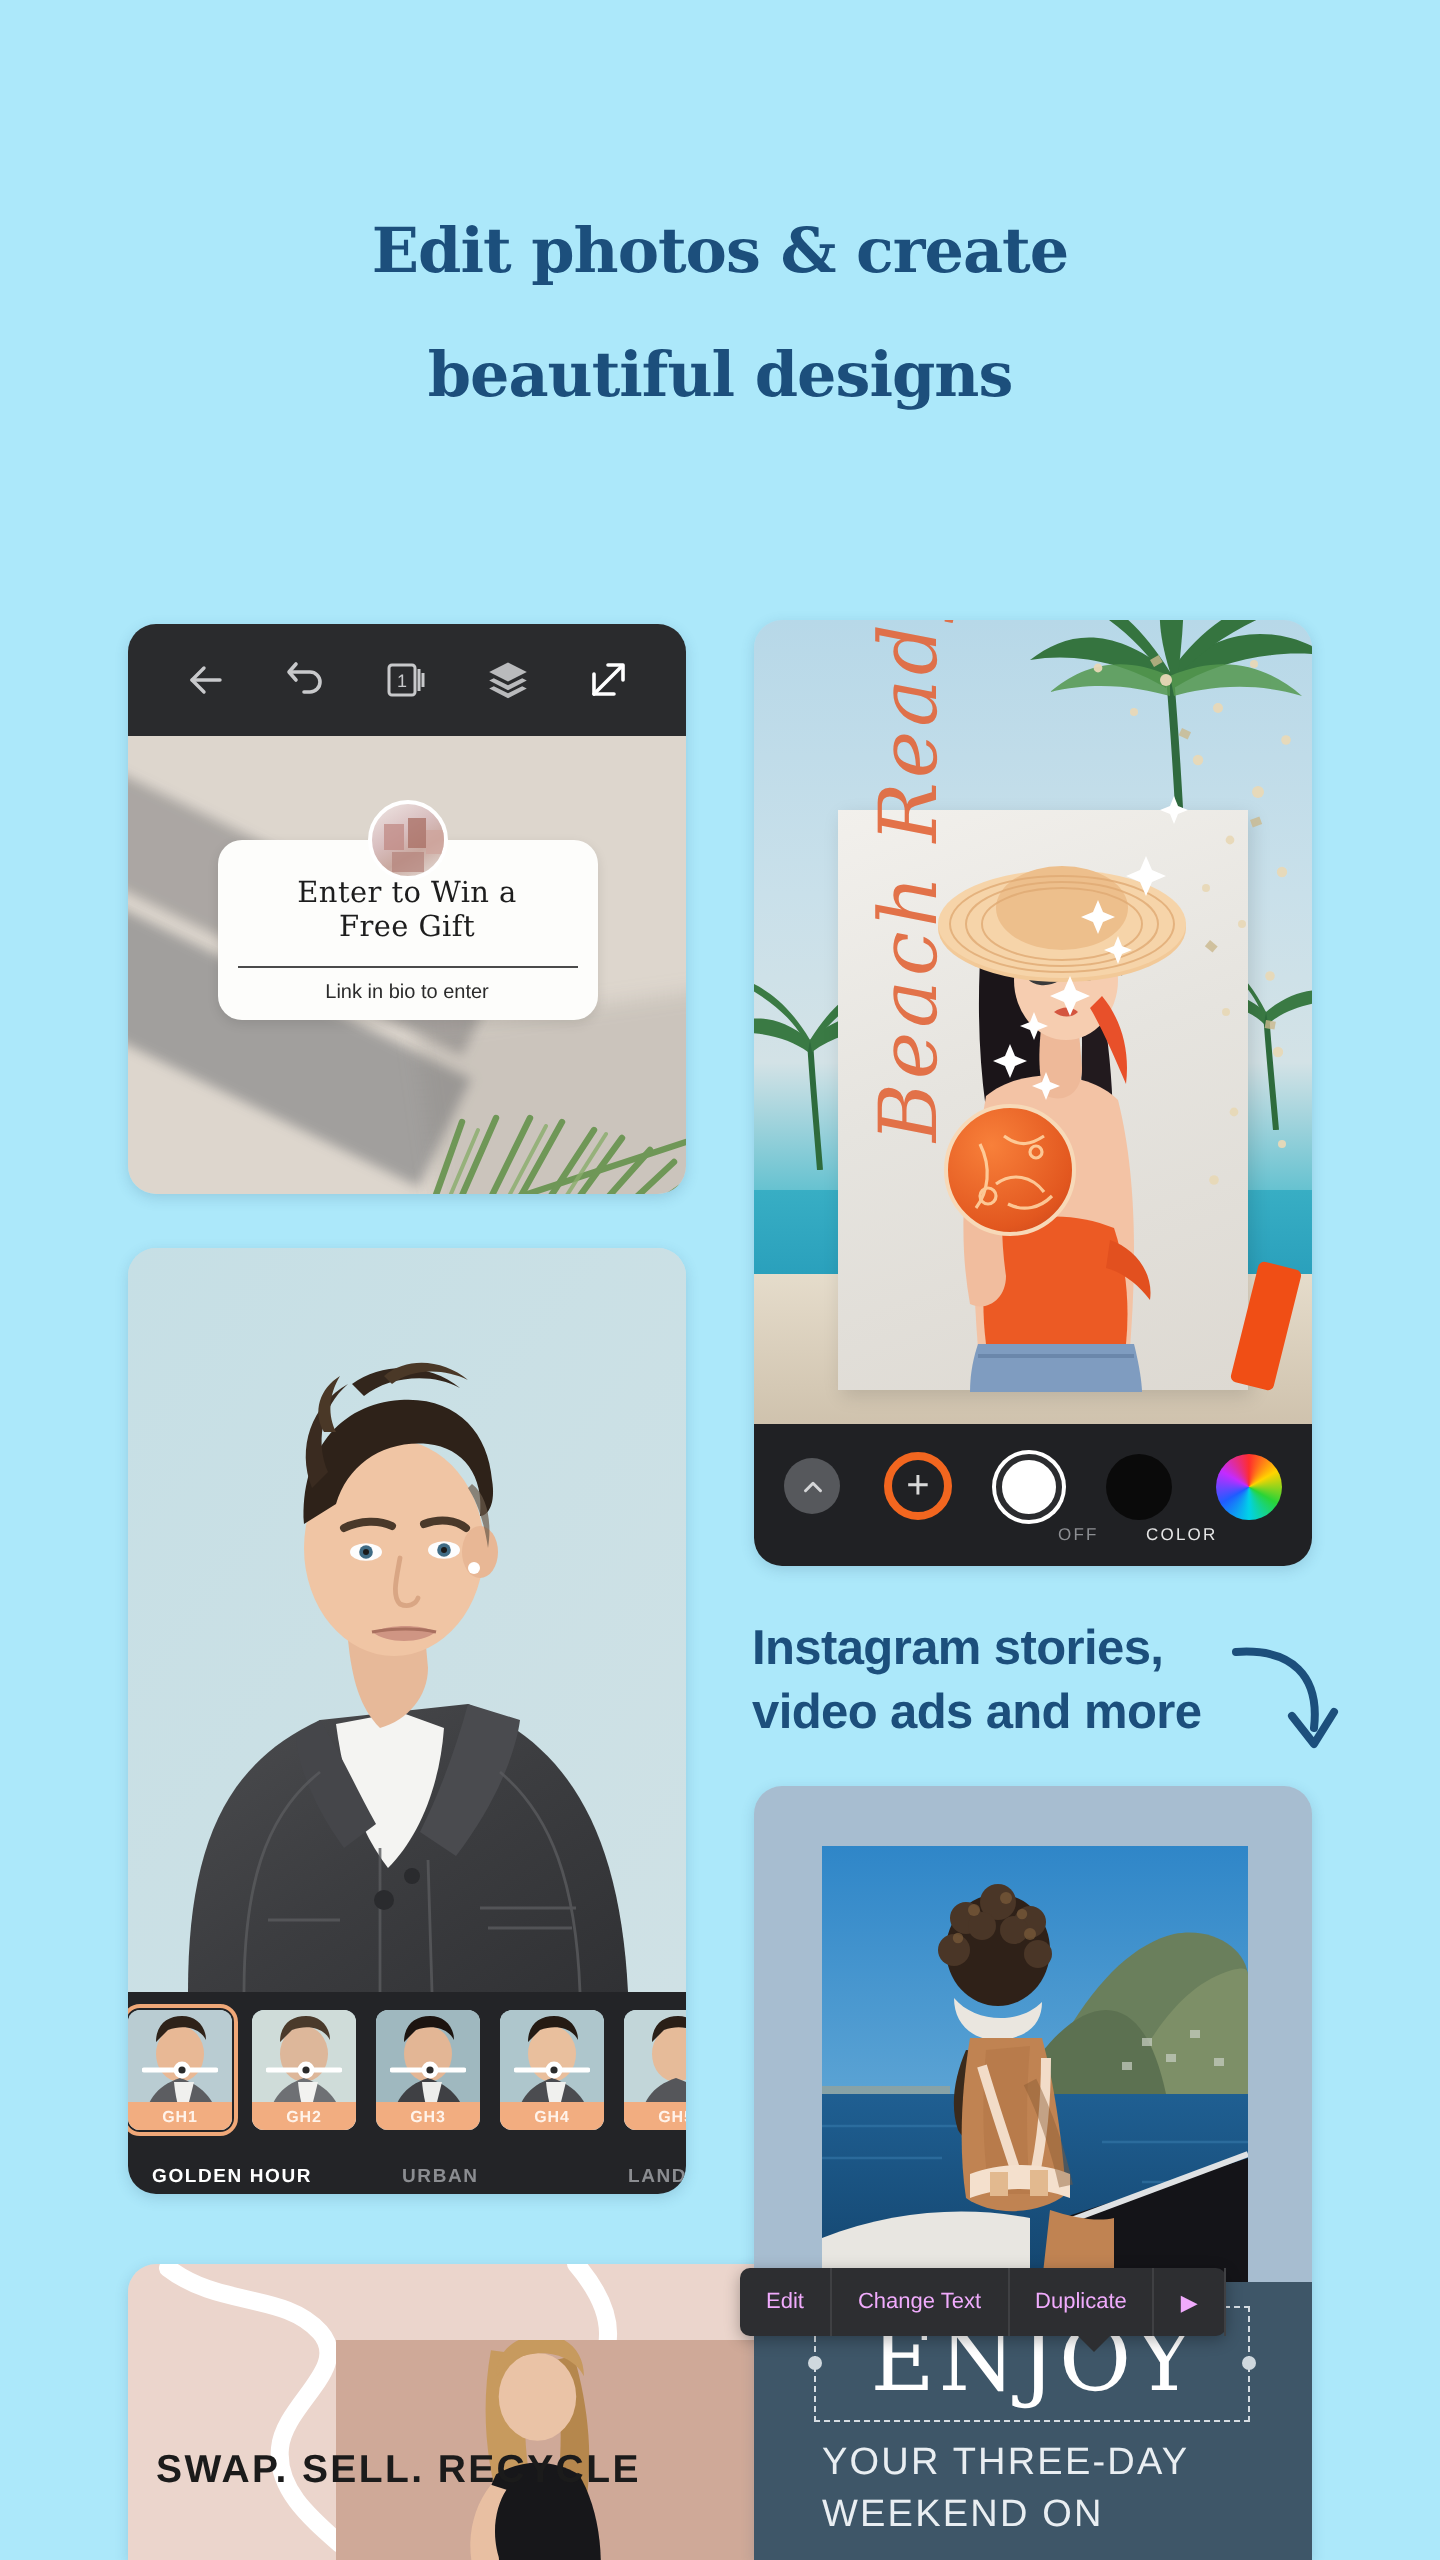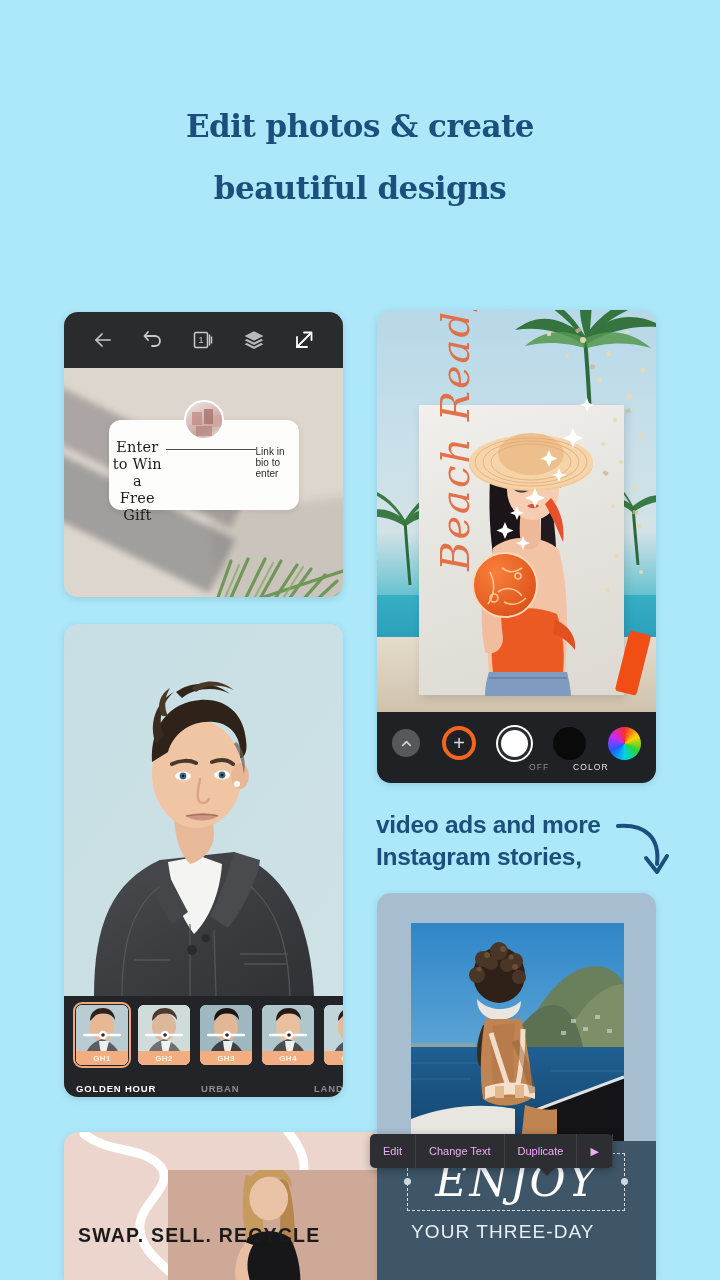--- a/index.html
+++ b/index.html
@@ -87,21 +87,21 @@
     position: absolute; display: block;
     background: #b97d74; opacity: .75;
   }
   .c1-card-white {
     position: absolute; left: 50%; top: 52px; margin-left: -95px;
     width: 190px; height: 90px;
     background: #fdfdfb;
     border-radius: 12px;
     z-index: 2;
     box-shadow: 0 2px 6px rgba(0,0,0,.10);
-    display: flex; flex-direction: row; 
+    display: flex; flex-direction: column; align-items: center;
     padding-top: 19px;
   }
   .c1-title {
     font-family: "DejaVu Serif", "Liberation Serif", serif;
     font-size: 14.5px; line-height: 17px;
     font-weight: 400;
     color: #1d1d1d; text-align: center;
     letter-spacing: .2px;
   }
   .c1-div { width: 170px; height: 1px; background: #2b2b2b; margin-top: 10px; opacity: .85; }
@@ -178,21 +178,21 @@
   .sw-labels span { position:absolute; font-size: 8.5px; letter-spacing:1.1px; }
   .lbl-off { left: 152px; color: #8d8f93; }
   .lbl-color { left: 196px; color: #e6e6e6; font-weight:400; }
 
   
   #card-portrait { left: 64px; top: 624px; width: 279px; height: 473px; }
   .c3-photo { position:absolute; left:0; top:0; width:100%; height:372px;
     background: linear-gradient(150deg,#c3dde4 0%,#d0e2e6 45%,#cfe0e4 100%);
     overflow:hidden; }
   .c3-filters { position:absolute; left:0; bottom:0; width:100%; height:101px; background:#232427; }
-  .thumbs { position:absolute; left:12px; top:9px; display:flex; gap:10px; }
+  .thumbs { position:absolute; left:0; top:9px; display:flex; gap:10px; }
   .thumb { width: 52px; height: 60px; border-radius: 6px; overflow: hidden; position: relative;
            background: linear-gradient(150deg,#c3dde4,#cfe0e4); flex:0 0 auto; }
   .thumb.active { outline: 2px solid #f0a878; outline-offset: 1px; }
   .thumb .tname { position:absolute; left:0; bottom:0; width:100%; height:14px;
                   background:#f2ad80; color:#fff3ea; font-size:8px; font-weight:700;
                   display:flex; align-items:center; justify-content:center; letter-spacing:.4px; }
   .thumb .slider { position:absolute; left:7px; top:25px; width:38px; height:10px; }
   .cats { position:absolute; left:12px; bottom:14px; width: 100%; }
   .cats span { position:absolute; font-size:9.5px; font-weight:700; letter-spacing:.8px; white-space:nowrap; }
   .cat1 { left:0; color:#fff; }
@@ -218,21 +218,21 @@
              white-space:nowrap; z-index: 5; }
   .squiggle { position:absolute; left:0; top:0; width:279px; height:148px; }
 
   
   #card-enjoy { left: 377px; top: 893px; width: 279px; height: 387px; border-radius: 14px 14px 0 0; }
   .c5-frame { position:absolute; inset:0; background:#a7bdd0; }
   .c5-photo { position:absolute; left:34px; top:30px; width:213px; height:218px;
               overflow:hidden; background: linear-gradient(#2e7fc4 0%, #3c8ccb 30%, #1f5d92 60%, #17507f 100%); }
   .c5-lower { position:absolute; left:0; top:248px; width:100%; bottom:0; background:#3e5668; }
   .enjoy-box { position:absolute; left:30px; top:12px; width:218px; height:58px;
-               border:1px dashed #d6dde3;font-style:italic; }
+               border:1px dashed #d6dde3; }
   .enjoy-box .h { position:absolute; width:7px; height:7px; background:#cfd8de; border-radius:50%; }
   .enjoy-txt { position:absolute; left:0; top:-2px; width:218px; text-align:center;
                font-family:"DejaVu Serif","Liberation Serif",serif;
                font-size:44px; line-height:58px; color:#ffffff; letter-spacing:2px; }
   .enjoy-sub { position:absolute; left:34px; top:78px; width: 240px;
                font-size:19px; line-height:26px; color:#e9eef2; letter-spacing:1.1px; font-weight:400; }
 
   
   .ctxmenu {
     position: absolute; left: 370px; top: 1134px;
@@ -645,22 +645,22 @@
       </div>
       <div class="cats">
         <span class="cat1">GOLDEN HOUR</span>
         <span class="cat2">URBAN</span>
         <span class="cat3">LANDSCAPE</span>
       </div>
     </div>
   </div>
 
   <div class="anno">
+    <div>Instagram stories,</div>
     <div>video ads and more</div>
-    <div>Instagram stories,</div>
   </div>
   <svg class="anno-arrow" viewBox="0 0 60 62">
     <path d="M6 8 C34 6 48 20 45 46" stroke="#1c4f7c" stroke-width="4" fill="none" stroke-linecap="round"></path>
     <path d="M34 40 L45 54 L55 38" stroke="#1c4f7c" stroke-width="4" fill="none" stroke-linecap="round" stroke-linejoin="round"></path>
   </svg>
 
   <div class="card" id="card-swap">
     <div class="c4-bg">
       <svg class="squiggle" viewBox="0 0 279 148">
         <g stroke="#ffffff" stroke-width="9" fill="none" stroke-linecap="round">
@@ -776,20 +776,21 @@
       </div>
 
       <div class="c5-lower">
         <div class="enjoy-box">
           <span class="h" style="left:-4px;top:24px;"></span>
           <span class="h" style="right:-4px;top:24px;"></span>
           <div class="enjoy-txt">ENJOY</div>
         </div>
         <div class="enjoy-sub">
           <div>YOUR THREE-DAY</div>
+          <div>WEEKEND ON</div>
         </div>
       </div>
     </div>
   </div>
 
   <div class="ctxmenu">
     <div class="mi">Edit</div>
     <div class="mi">Change Text</div>
     <div class="mi">Duplicate</div>
     <div class="mi">▶</div>

